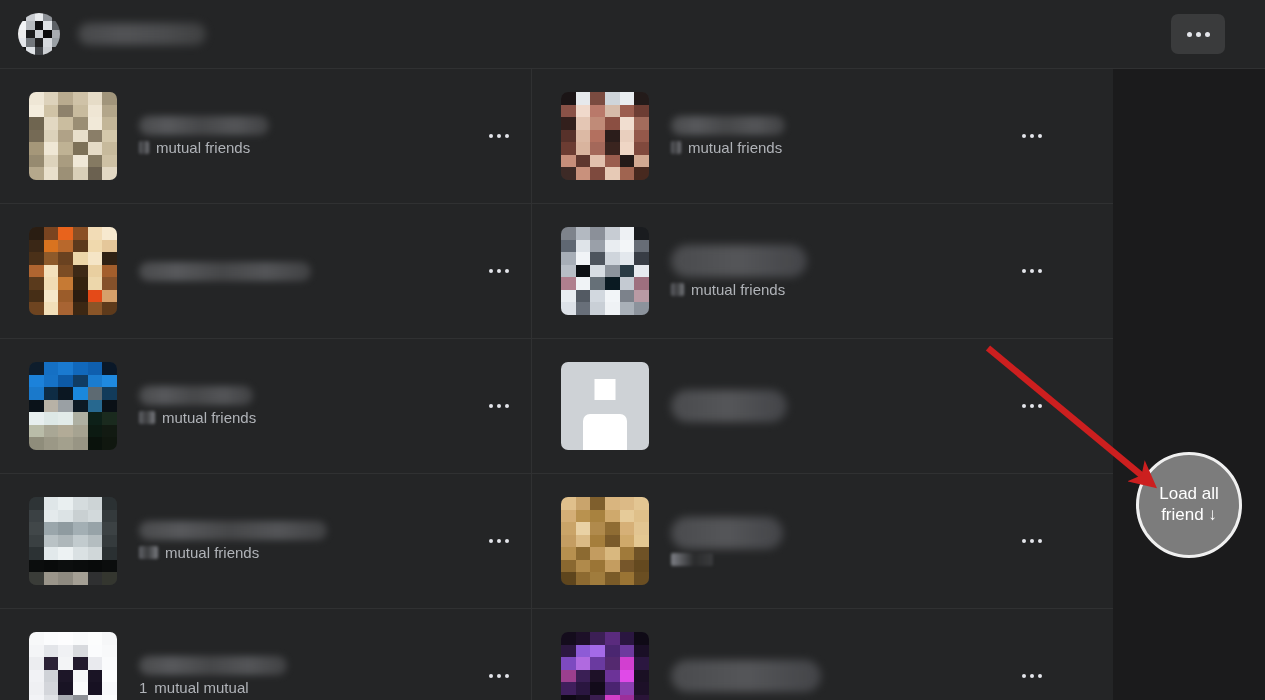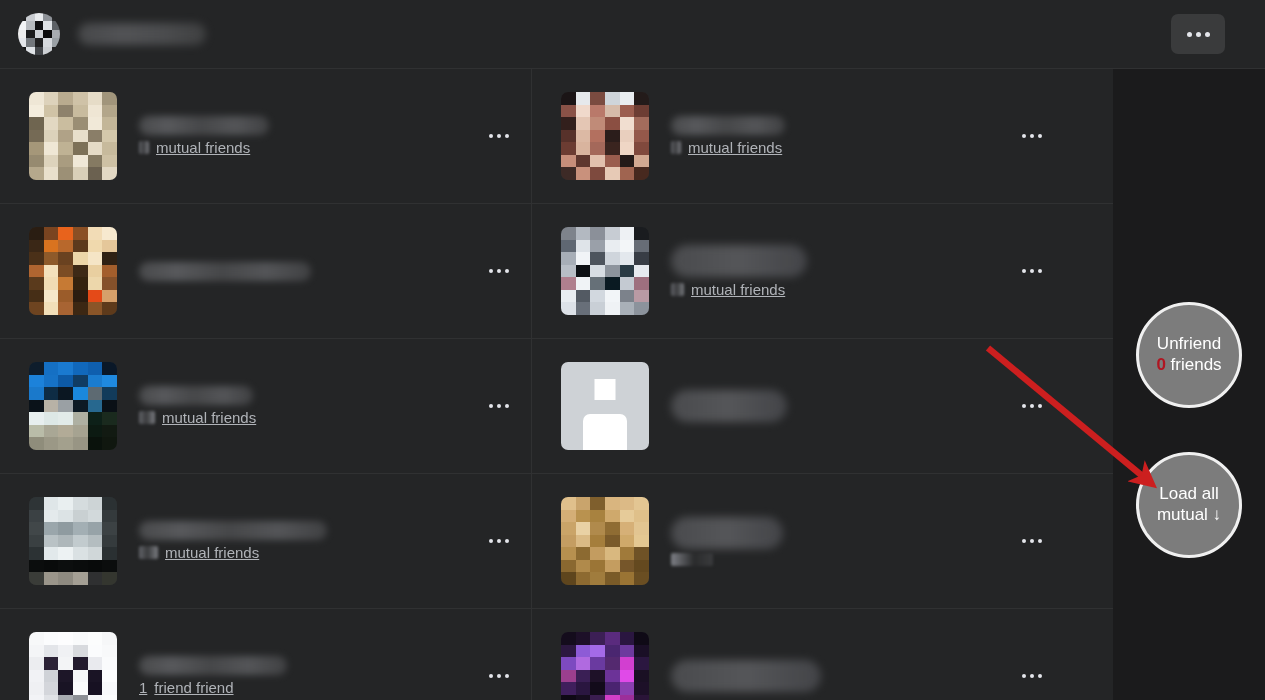--- a/index.html
+++ b/index.html
@@ -155,21 +155,20 @@
     background: linear-gradient(90deg,#4c4d50 0%,#58595c 50%,#45464a 100%);
     filter: blur(4px);
   }
   .mutual {
     display: flex;
     align-items: center;
     gap: 7px;
     font-size: 15px;
     color: #b0b3b8;
     white-space: nowrap;
-    text-decoration: underline;
   }
   .count-blur {
     display: inline-block;
     height: 13px;
     background: linear-gradient(90deg,#63656a 0%,#3a3b3d 45%,#7b7d82 100%);
     filter: blur(1.6px);
     border-radius: 2px;
     flex: 0 0 auto;
   }
   .count-plain { color:#b0b3b8; }
@@ -758,21 +757,21 @@
               <div style="background: rgb(168, 171, 177);"></div>
               <div style="background: rgb(141, 144, 150);"></div>
               <div style="background: rgb(245, 246, 248);"></div>
               <div style="background: rgb(251, 252, 253);"></div>
             </div>
           </div>
           <div class="info">
             <div class="name-blur" style="width: 148px;"></div>
             <div class="mutual">
               <span class="count-plain">1</span>
-              <span>friend friend</span>
+              <span>mutual mutual</span>
             </div>
           </div>
           <div class="row-kebab">
             <span class="d"></span>
             <span class="d"></span>
             <span class="d"></span>
           </div>
         </div>
         <div class="cell">
           <div class="avatar">
@@ -823,28 +822,24 @@
             <span class="d"></span>
             <span class="d"></span>
           </div>
         </div>
       </div>
     </div>
 
   <div class="side-panel">
 
 
-    <div class="circle-btn" id="btn-unfriend">
-      <span class="line">Unfriend</span>
-      <span class="line"><span class="zero">0</span> <span>friends</span></span>
-    </div>
 
     <div class="circle-btn" id="btn-load-all">
       <span class="line">Load all</span>
-      <span class="line">mutual ↓</span>
+      <span class="line">friend ↓</span>
     </div>
   </div>
 
   <svg class="arrow-svg" viewBox="0 0 1265 700">
     <defs>
       <marker id="arrowhead" markerWidth="4.2" markerHeight="4.2" refX="2.0" refY="2.1" orient="auto">
         <path d="M0,0 L4.2,2.1 L0,4.2 L1.1,2.1 Z" fill="#cc1f1f"></path>
       </marker>
     </defs>
     <line id="arrow-line" x1="988" y1="348" x2="1146" y2="479" stroke="#cc1f1f" stroke-width="6.5" stroke-linecap="butt" marker-end="url(#arrowhead)"></line>

